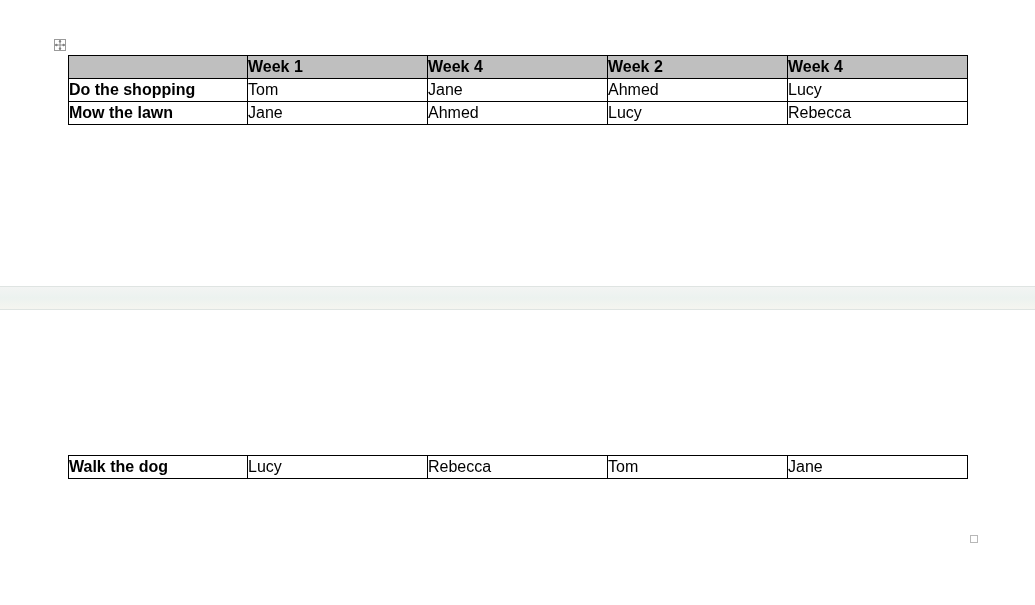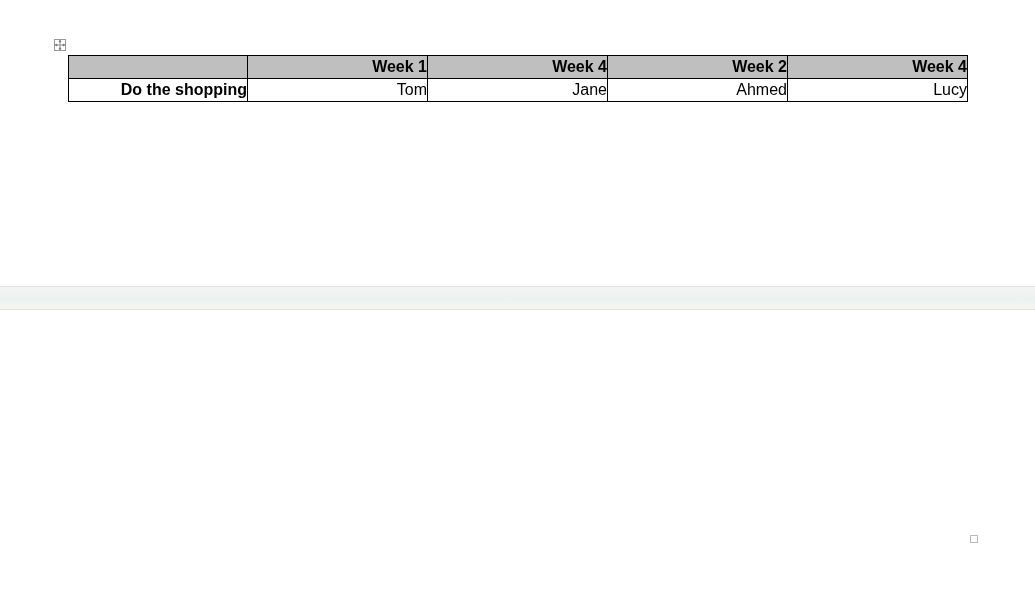--- a/index.html
+++ b/index.html
@@ -35,21 +35,21 @@
       justify-content: center;
     }
     .table-anchor svg { display: block; }
     .tbl {
       position: absolute;
       border-collapse: collapse;
       table-layout: fixed;
     }
     .tbl td, .tbl th {
       border: 1px solid #000;
-      text-align: right;
+      text-align: left;
       vertical-align: middle;
       height: 22px;
       line-height: 22px;
       font-weight: 400;
       padding: 0;
       overflow: hidden;
       white-space: nowrap;
     }
     .tbl .hdr {
       background: #bfbfbf;
@@ -109,30 +109,44 @@
     <th class="hdr">Week 2</th>
     <th class="hdr">Week 4</th>
   </tr>
   <tr>
     <td class="rowlabel">Do the shopping</td>
     <td>Tom</td>
     <td>Jane</td>
     <td>Ahmed</td>
     <td>Lucy</td>
   </tr>
+  <tr>
+    <td class="rowlabel">Mow the lawn</td>
+    <td>Jane</td>
+    <td>Ahmed</td>
+    <td>Lucy</td>
+    <td>Rebecca</td>
+  </tr>
 </tbody>
   </table>
 
 <div class="page-break"></div>
 
 <table class="tbl tbl2">
   <colgroup>
     <col class="colA">
       <col class="colB">
       <col class="colC">
       <col class="colD">
       <col class="colE">
   </colgroup>
   <tbody>
+  <tr>
+    <td class="rowlabel">Walk the dog</td>
+    <td>Lucy</td>
+    <td>Rebecca</td>
+    <td>Tom</td>
+    <td>Jane</td>
+  </tr>
 </tbody>
   </table>
 
 <div class="resize-handle"></div>
 
 </body></html>

